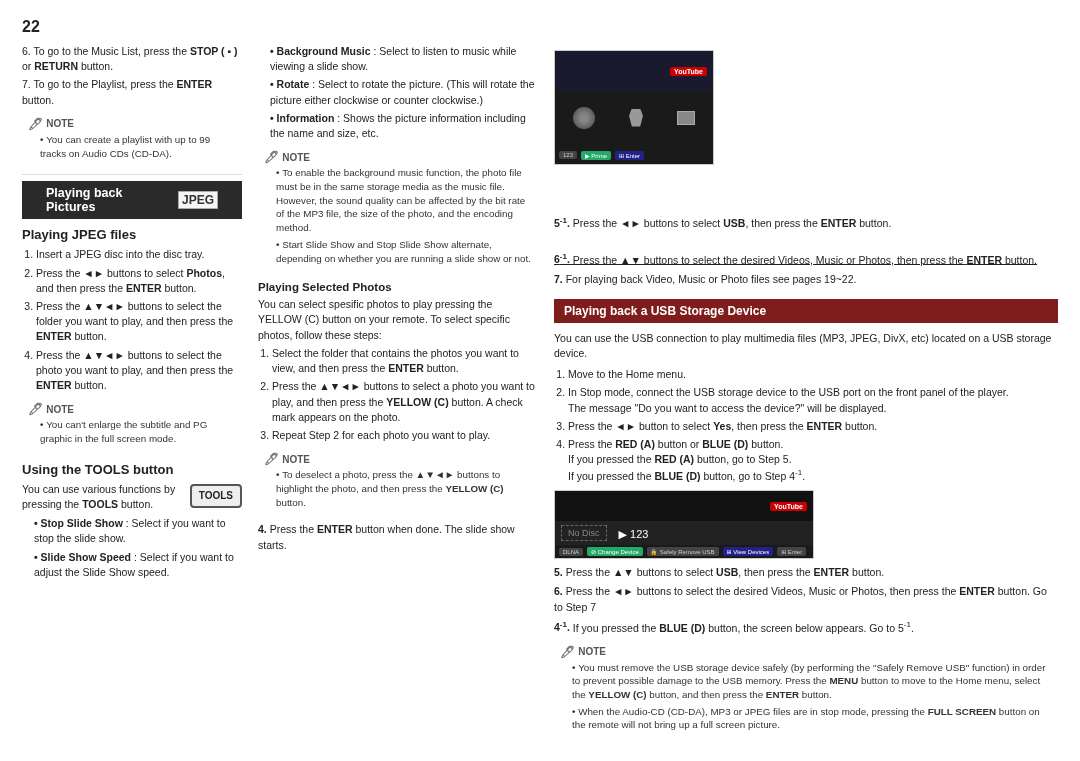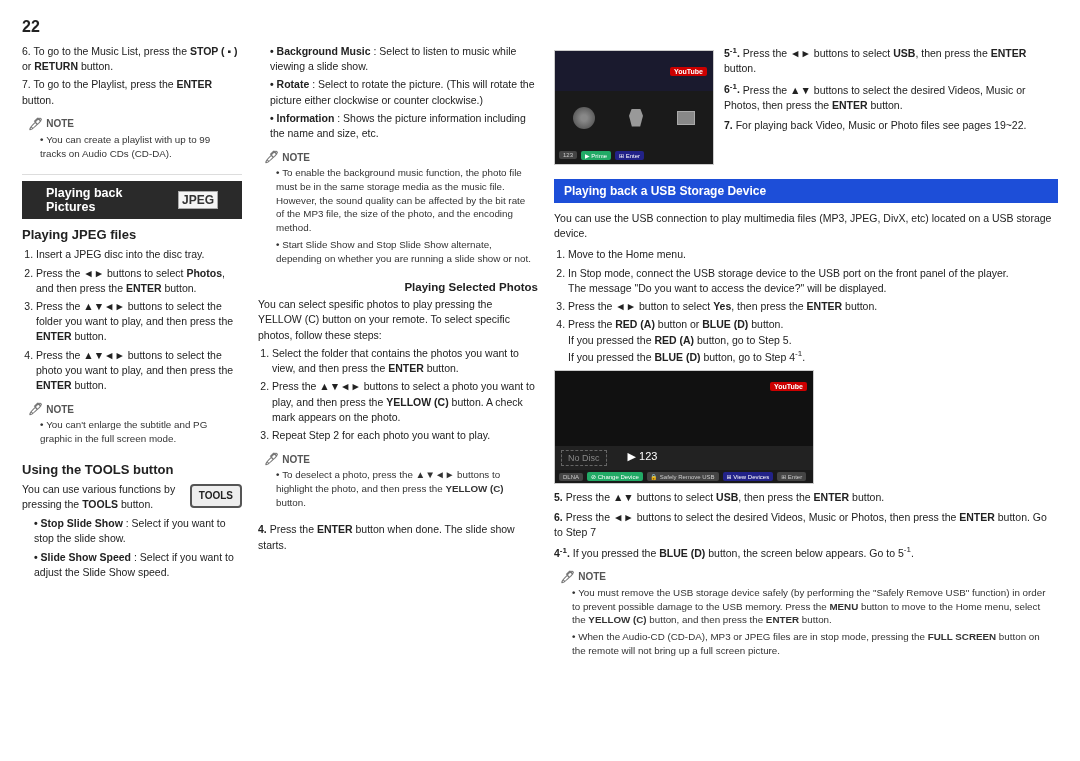--- a/index.html
+++ b/index.html
@@ -40,21 +40,20 @@
       font-weight: bold;
       color: #222;
       margin: 8px 0 5px 0;
       border-bottom: none;
     }
     h3.subsection-title {
       font-size: 11.5px;
       font-weight: bold;
       color: #222;
       margin: 8px 0 4px 0;
-      text-align: right;
     }
 
     p, li {
       font-size: 10.5px;
       line-height: 1.45;
       margin-bottom: 3px;
       color: #222;
     }
     ol {
       padding-left: 14px;
@@ -104,21 +103,21 @@
       font-weight: bold;
       font-size: 12.5px;
       padding: 5px 24px;
       margin-bottom: 6px;
       display: flex;
       align-items: center;
       gap: 8px;
     }
 
     .usb-header {
-      background: #1d4ed8;
+      background: #7f1d1d;
       color: #fff;
       font-weight: bold;
       font-size: 12px;
       padding: 5px 10px;
       margin-bottom: 8px;
     }
 
     .jpeg-icon {
       display: inline-block;
       border: 1px solid #aaa;
@@ -333,21 +332,21 @@
           <li>To deselect a photo, press the <strong>▲▼◄►</strong> buttons to highlight the photo, and then press the <strong>YELLOW (C)</strong> button.</li>
         </ul>
       </div>
 
       <p><strong>4.</strong> Press the <strong>ENTER</strong> button when done. The slide show starts.</p>
 
     </div>
 
     <div class="col col-right">
 
-      <div style="display:flex;gap:10px;margin-bottom:8px;">
+      <div style="display:flex;gap:10px;margin-bottom:8px;flex-direction:column;">
 
         <div style="flex:0 0 160px;">
           <div class="screenshot-box" style="max-width:160px;">
             <div class="screenshot-top">
               <span class="youtube-badge">YouTube</span>
             </div>
             <div class="screenshot-mid" style="height:55px;background:#1a1a1a;justify-content:space-around;">
               <div style="text-align:center;">
                 <div class="disc-icon-sm"></div>
               </div>
@@ -361,21 +360,21 @@
             <div class="screenshot-bottom">
               <span class="status-pill">123</span>
               <span class="status-pill green-pill">▶ Prime</span>
               <span class="status-pill blue-pill">⊞ Enter</span>
             </div>
           </div>
         </div>
 
         <div style="flex:1;">
           <p><strong>5<sup>-1</sup>.</strong> Press the <strong>◄►</strong> buttons to select <strong>USB</strong>, then press the <strong>ENTER</strong> button.</p>
-          <p style="margin-top:5px;"><strong>6<sup>-1</sup>.</strong> Press the <strong>▲▼</strong> buttons to select the desired Videos, Music or Photos, then press the <strong>ENTER</strong> button.</p>
+          <p style="margin-top:20px;text-decoration:underline;"><strong>6<sup>-1</sup>.</strong> Press the <strong>▲▼</strong> buttons to select the desired Videos, Music or Photos, then press the <strong>ENTER</strong> button.</p>
           <p style="margin-top:5px;"><strong>7.</strong> For playing back Video, Music or Photo files see pages 19~22.</p>
         </div>
       </div>
 
       <div class="usb-header">
         <span>Playing back a USB Storage Device</span>
       </div>
 
       <p style="margin-bottom:6px;">You can use the USB connection to play multimedia files (MP3, JPEG, DivX, etc) located on a USB storage device.</p>
 
@@ -383,21 +382,21 @@
         <li>Move to the Home menu.</li>
         <li>In Stop mode, connect the USB storage device to the USB port on the front panel of the player.<br>The message "Do you want to access the device?" will be displayed.</li>
         <li>Press the <strong>◄►</strong> button to select <strong>Yes</strong>, then press the <strong>ENTER</strong> button.</li>
         <li>Press the <strong>RED (A)</strong> button or <strong>BLUE (D)</strong> button.<br>If you pressed the <strong>RED (A)</strong> button, go to Step 5.<br>If you pressed the <strong>BLUE (D)</strong> button, go to Step 4<sup>-1</sup>.</li>
       </ol>
 
       <div class="screenshot-box" style="margin:6px 0;max-width:260px;">
         <div class="screenshot-top" style="background:#111;height:30px;">
           <span class="youtube-badge">YouTube</span>
         </div>
-        <div style="background:#222;padding:4px 6px;display:flex;align-items:flex-start;gap:21px;margin-top:45px;">
+        <div style="background:#222;padding:4px 6px;display:flex;align-items:flex-end;gap:12px;">
           <span style="color:#888;font-size:9px;border:1px dashed #666;padding:2px 6px;">No Disc</span>
           <span style="color:#fff;font-size:11px;">▶ 123</span>
         </div>
         <div class="screenshot-bottom" style="flex-wrap:wrap;height:auto;padding:2px 4px;">
           <span class="status-pill">DLNA</span>
           <span class="status-pill green-pill">⊘ Change Device</span>
           <span class="status-pill">🔒 Safely Remove USB</span>
           <span class="status-pill blue-pill">⊞ View Devices</span>
           <span class="status-pill">⊞ Enter</span>
         </div>

